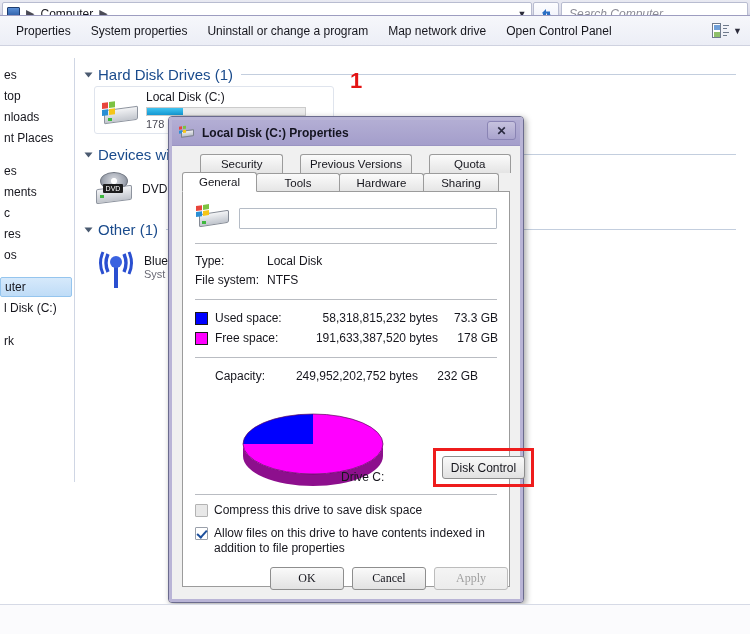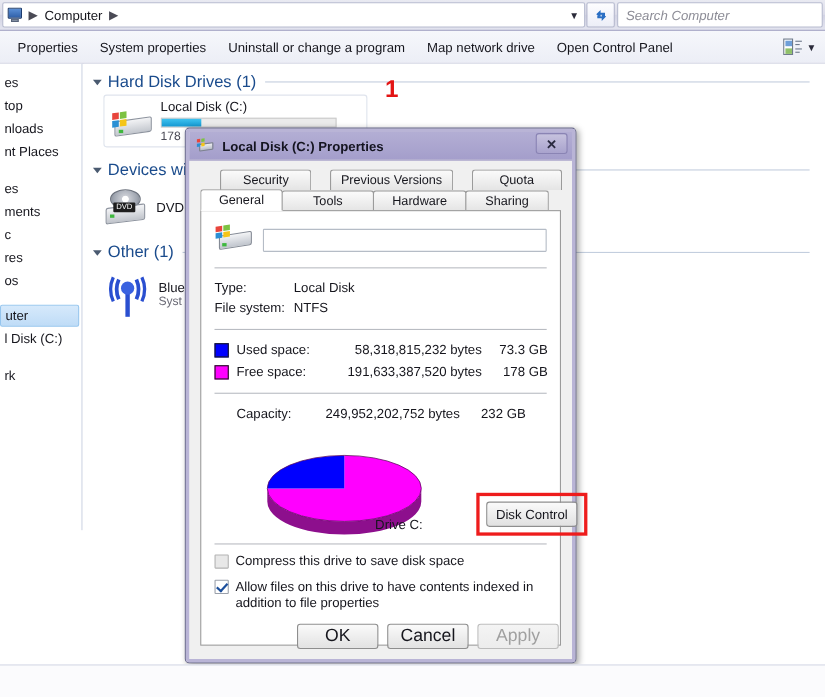--- a/index.html
+++ b/index.html
@@ -64,21 +64,21 @@
     flex: 1; height: 23px; margin: 0 2px 0 2px;
     background: #ffffff; border: 1px solid #b8bcd0; border-radius: 2px;
     display: flex; align-items: center; padding-left: 7px;
   }
   .searchbox span {
     font-size: 12px; color: #8c8c96; font-style: italic;
   }
 
   
   .toolbar {
-    position: absolute; left: 0; top: 27px; width: 750px; height: 31px;
+    position: absolute; left: 0; top: 15px; width: 750px; height: 31px;
     background: linear-gradient(to bottom, #f6f7fb 0%, #eceef6 100%);
     border-top: 1px solid #9d9dc0;
     border-bottom: 1px solid #cfd2e0;
     display: flex; align-items: center;
   }
   .tb-item {
     font-size: 12px; color: #16161d; padding: 3px 10px; white-space: nowrap;
     border-radius: 2px;
   }
   .tb-spacer { flex: 1; }
@@ -342,22 +342,22 @@
   .cb-text { font-size: 12px; color: #16161d; line-height: 15px; }
 
   .dlg-buttons {
     position: absolute; left: 0; right: 0; bottom: 9px;
     display: flex; justify-content: flex-end; padding-right: 12px;
   }
   .dbtn {
     width: 74px; height: 23px; margin-left: 8px;
     background: linear-gradient(to bottom, #fafafa, #e2e2e2);
     border: 1px solid #8e8e8e; border-radius: 3px;
-    font-size: 16px; color: #16161d;
-    font-family: Liberation Sans, sans-serif;
+    font-size: 12px; color: #16161d;
+    font-family: Liberation Serif, serif;
     display: flex; align-items: center; justify-content: center;
   }
   .dbtn.disabled { color: #a0a0a0; border-color: #bcbcbc;
     background: linear-gradient(to bottom, #f4f4f4, #ececec); }
 
   .statusbar {
     position: absolute; left: 0; bottom: 0; width: 750px; height: 30px;
     background: #fbfbfd; border-top: 1px solid #d6dae6;
   }
 </style>

